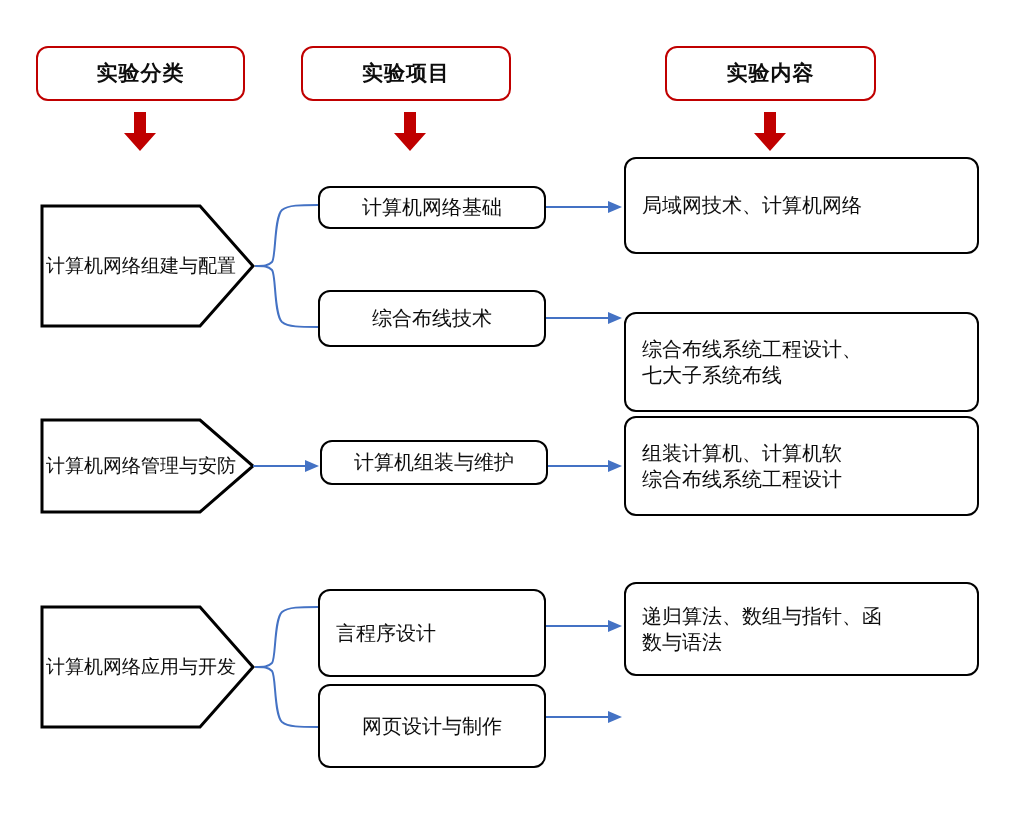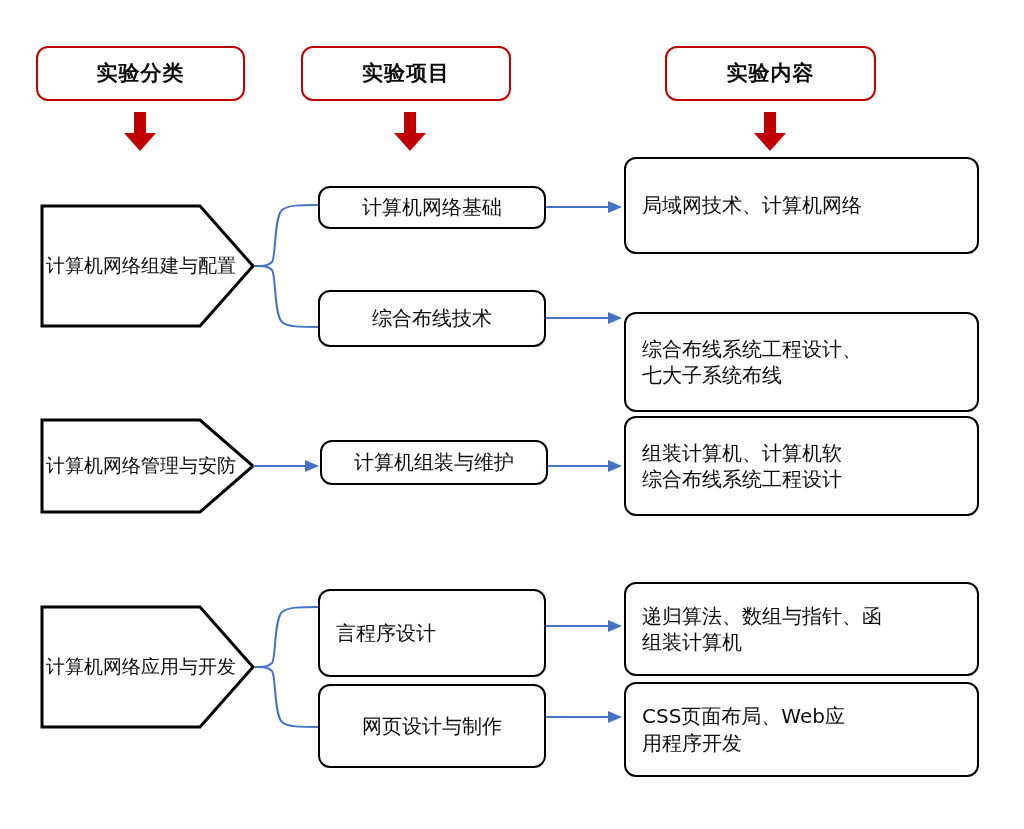--- a/index.html
+++ b/index.html
@@ -237,21 +237,17 @@
   </div>
   <div class="conn" style="left:546px; top:707px;">
     <svg width="80" height="20" viewBox="0 0 80 20">
       <line x1="0" y1="10" x2="62" y2="10" stroke="#4472C4" stroke-width="2"></line>
       <polygon points="62,4 76,10 62,16" fill="#4472C4"></polygon>
     </svg>
   </div>
 
   <div class="rbox pad-l" style="left:624px; top:582px; width:355px; height:94px;">
     <div class="ln">递归算法、数组与指针、函</div>
-    <div class="ln">组装计算机</div>
-  </div>
-
-  <div class="rbox pad-l" style="left:624px; top:682px; width:355px; height:95px;">
-    <div class="ln">CSS页面布局、Web应</div>
-    <div class="ln">用程序开发</div>
-  </div>
+    <div class="ln">数与语法</div>
+  </div>
+
 
 </div>
 
 </body></html>

